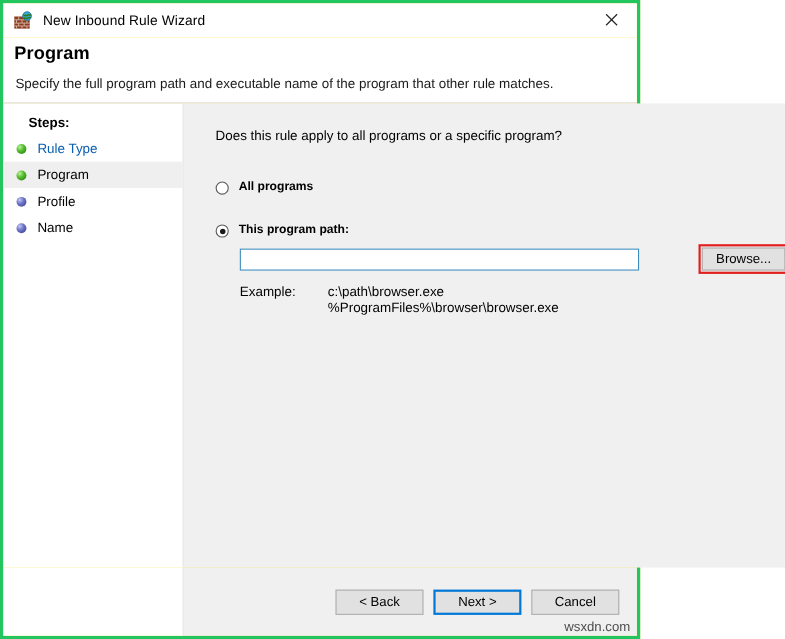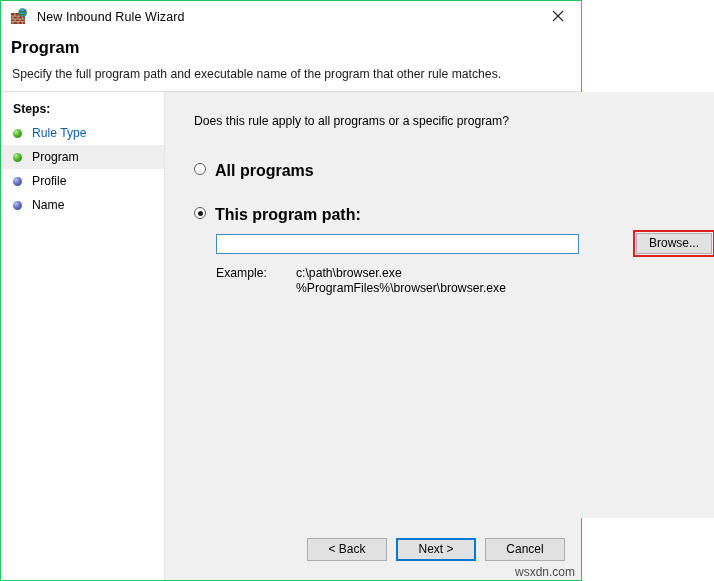--- a/index.html
+++ b/index.html
@@ -15,21 +15,21 @@
     color: #000000;
     overflow: hidden;
     position: relative;
   }
   .window {
     position: absolute;
     left: 0; top: 0;
     width: 582px;
     height: 581px;
     box-sizing: border-box;
-    border: 1px solid #22c55e;
+    border: 3px solid #22c55e;
     background: #fde047;
     display: flex;
     flex-direction: column;
   }
   
   .titlebar {
     height: 31px;
     min-height: 31px;
     background: #ffffff;
     display: flex;
@@ -97,21 +97,21 @@
     width: 164px;
     min-width: 164px;
     background: #ffffff;
     border-right: 1px solid #e2e2e2;
     padding-top: 8px;
     box-sizing: border-box;
   }
   .steps-title {
     font-weight: bold;
     font-size: 12.2px;
-    padding: 2px 0 5px 12px;
+    padding: 2px 0 5px 23px;
     color: #000;
   }
   .step {
     display: flex;
     align-items: center;
     height: 24px;
     padding-left: 12px;
     box-sizing: border-box;
     cursor: default;
   }
@@ -165,21 +165,21 @@
   .radio.checked::after {
     content: "";
     position: absolute;
     left: 2.5px; top: 2.5px;
     width: 5px; height: 5px;
     border-radius: 50%;
     background: #1a1a1a;
   }
   .opt-title {
     font-weight: bold;
-    font-size: 16px;
+    font-size: 11px;
     color: #000;
     text-align: right;
   }
   .opt-desc {
     font-size: 12.2px;
     color: #000;
     margin: 4px 0 0 22px;
   }
   .path-block { margin: 6px 0 0 22px; }
   .path-row {

